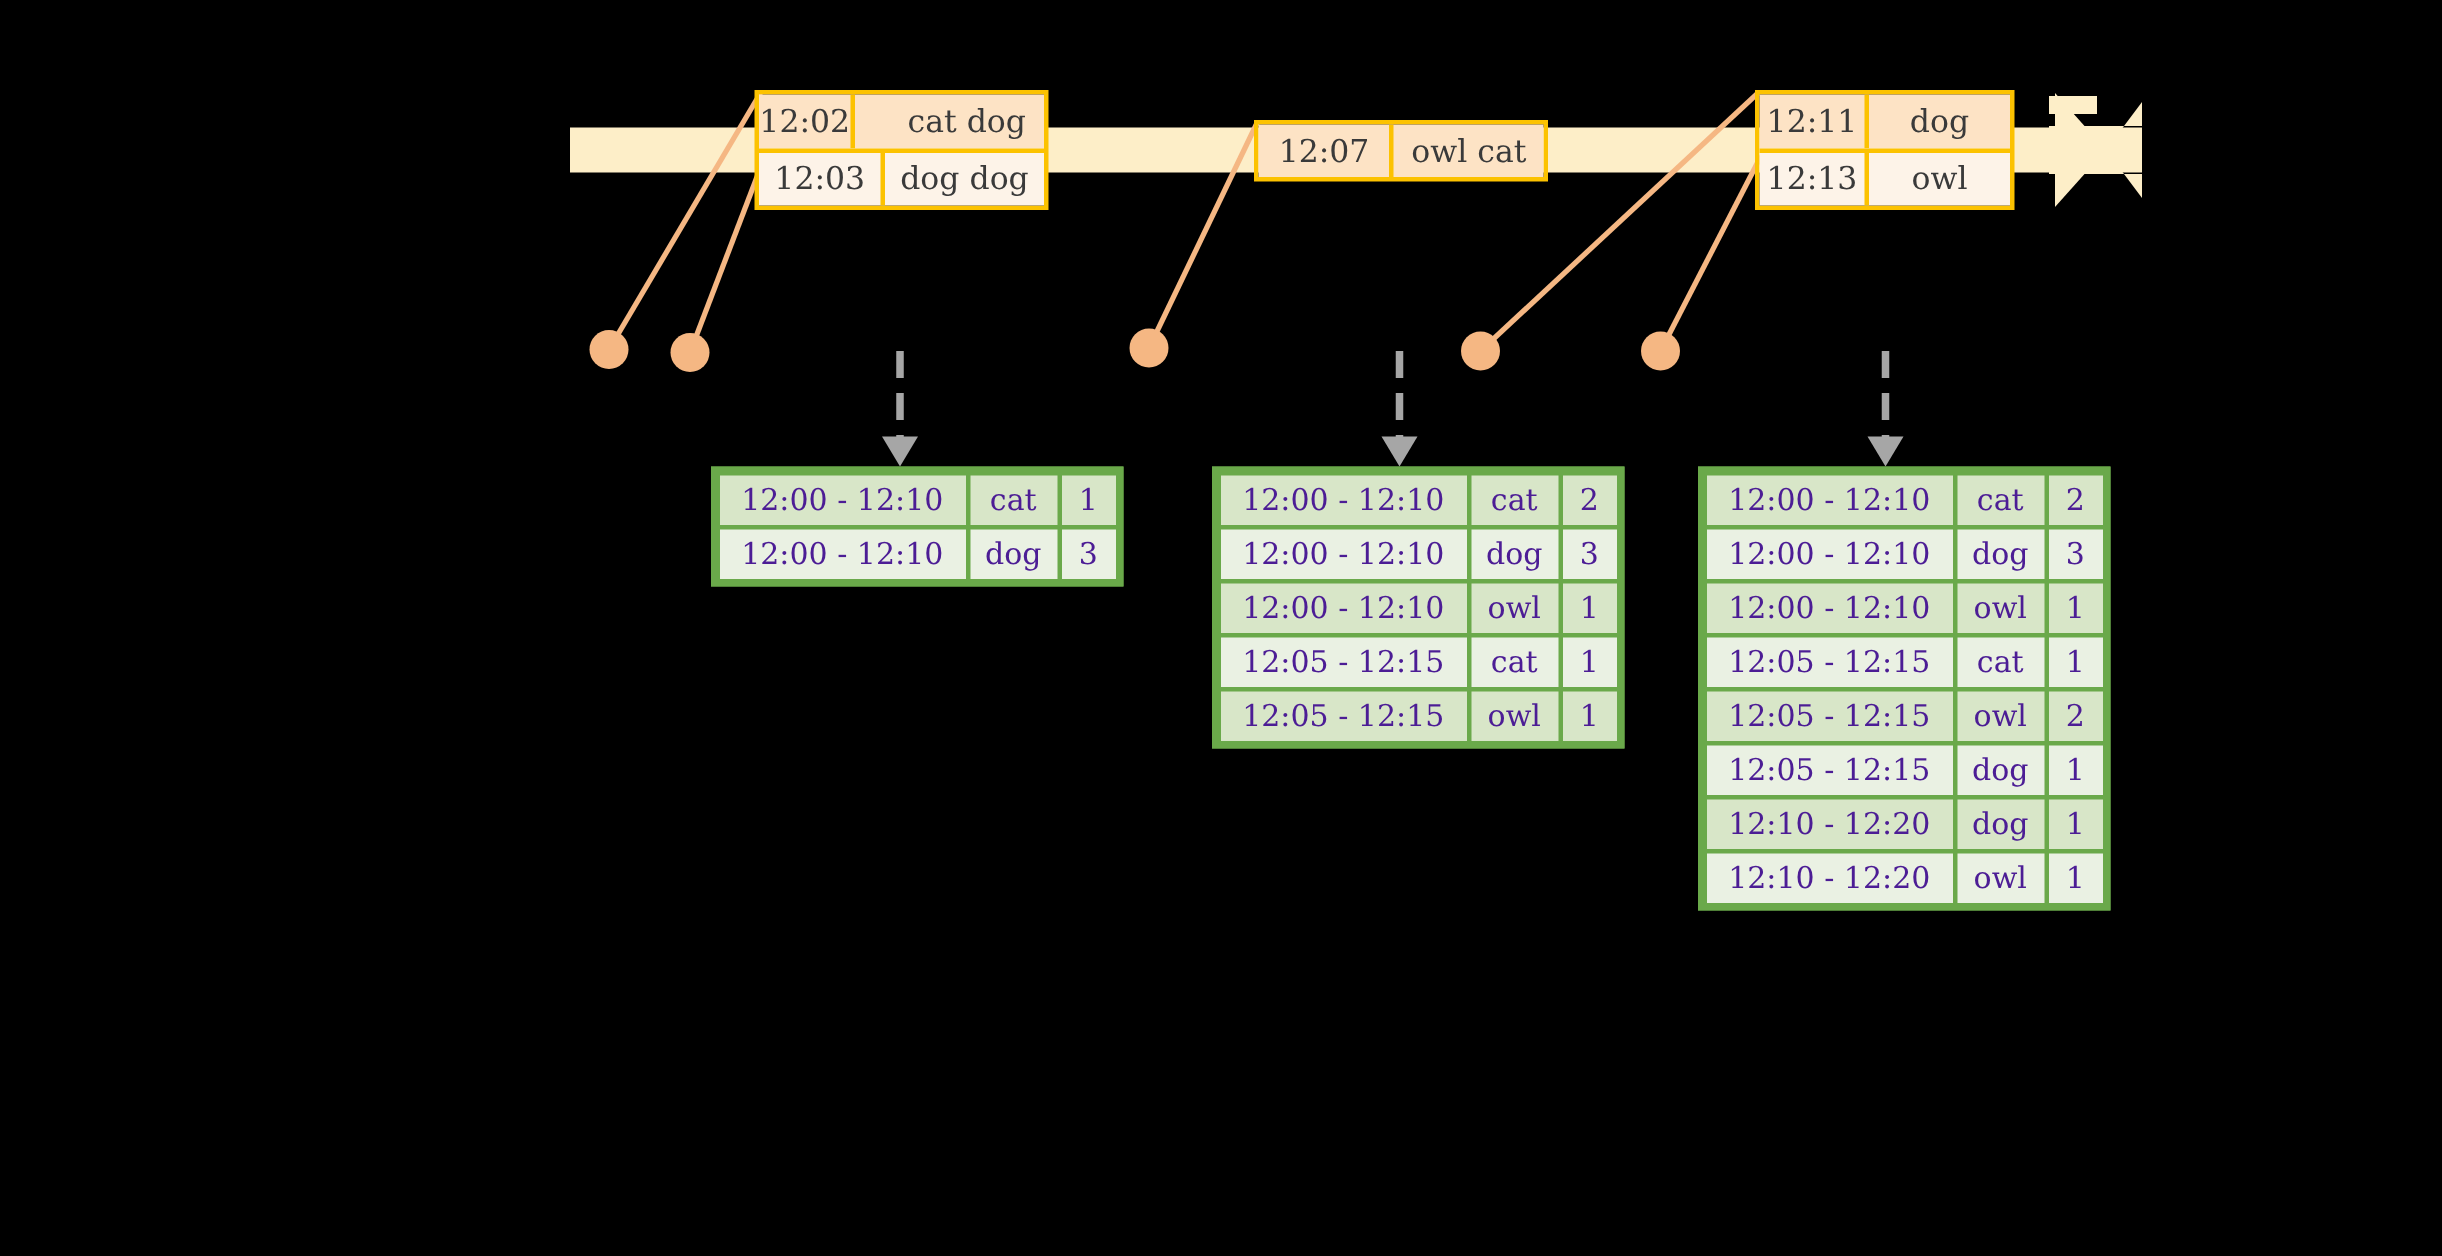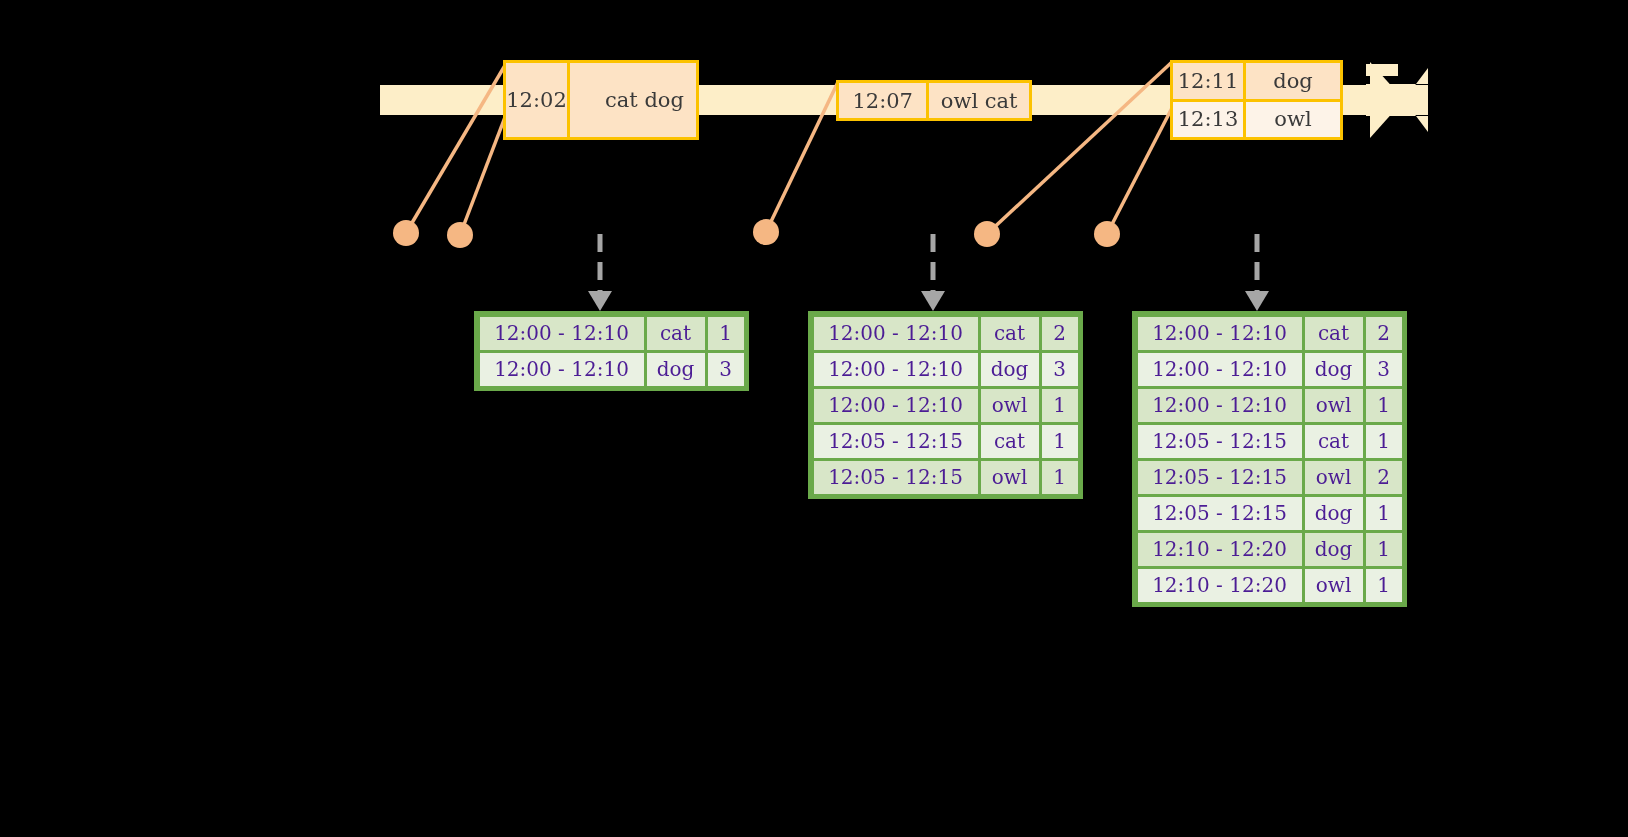--- a/index.html
+++ b/index.html
@@ -141,20 +141,24 @@
       <line x1="1257" y1="234" x2="1257" y2="292" stroke="#a6a6a6" stroke-width="5" stroke-dasharray="18,10"></line>
       <polygon points="1245,291 1269,291 1257,311" fill="#a6a6a6"></polygon>
     </g>
   </svg>
 
   <div class="event-box" style="left:503px; top:60px; width:196px; height:80px;">
     <div class="event-row shade-a">
       <div class="event-cell time" style="width:80px;">12:02</div>
       <div class="event-cell" style="width:130px;margin-left:23px;">cat dog</div>
     </div>
+    <div class="event-row shade-b">
+      <div class="event-cell time" style="width:84px;">12:03</div>
+      <div class="event-cell" style="width:106px;">dog dog</div>
+    </div>
   </div>
 
   <div class="event-box" style="left:836px; top:80px; width:196px; height:41px;">
     <div class="event-row shade-a">
       <div class="event-cell time" style="width:96px;">12:07</div>
       <div class="event-cell" style="width:106px;">owl cat</div>
     </div>
   </div>
 
   <div class="event-box" style="left:1170px; top:60px; width:173px; height:80px;">

